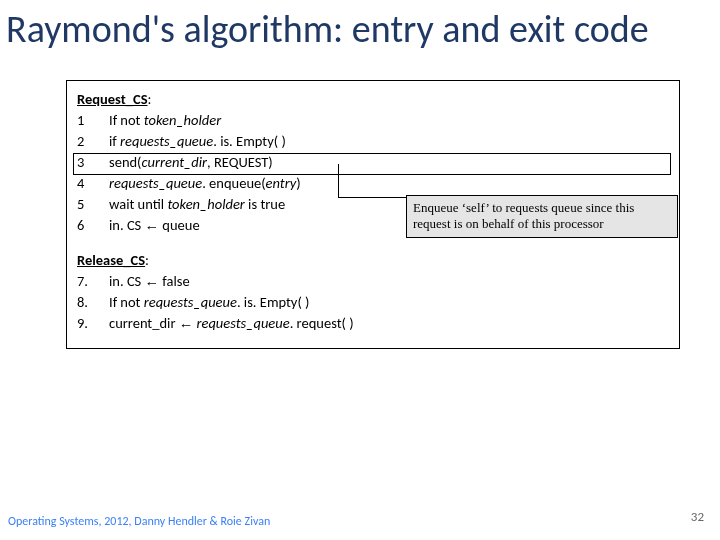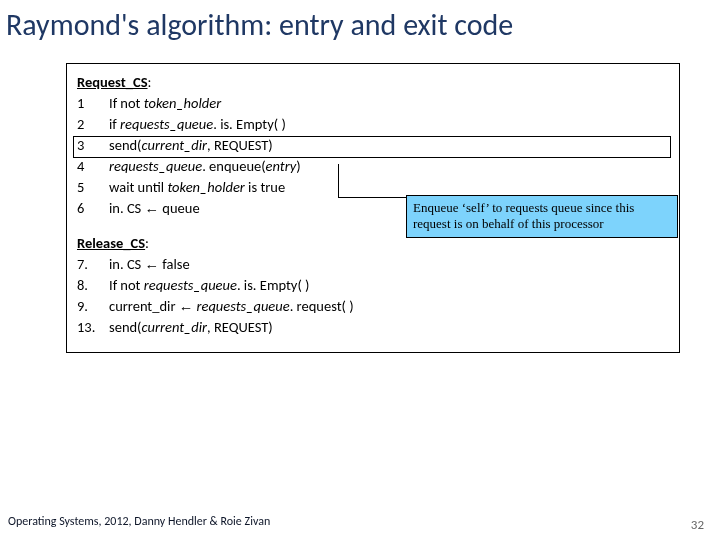--- a/index.html
+++ b/index.html
@@ -6,27 +6,27 @@
   body {
     width: 720px;
     height: 540px;
     background: #fff;
     font-family: Calibri, Arial, sans-serif;
     position: relative;
     overflow: hidden;
   }
   .title {
     color: #1f3864;
-    font-size: 30px;
+    font-size: 38px;
     font-weight: 400;
     padding: 6px 6px 12px 6px;
   }
   .codebox {
     border: 1.5px solid #000;
-    margin: 8px 40px 0 66px;
+    margin: 16px 40px 0 66px;
     padding: 8px 10px 14px 10px;
     font-size: 14.5px;
     line-height: 1.45;
     color: #000;
     position: relative;
   }
   .codebox .section-title {
     font-weight: bold;
     text-decoration: underline;
   }
@@ -46,21 +46,21 @@
     height: 22px;
     top: 72px;
     pointer-events: none;
   }
   .callout {
     position: absolute;
     right: 42px;
     top: 195px;
     width: 272px;
     border: 1.5px solid #000;
-    background: #7dd3fc;
+    background: #e5e5e5;
     font-family: "Times New Roman", serif;
     font-size: 13px;
     line-height: 1.25;
     padding: 4px 6px;
   }
   .leader {
     position: absolute;
     border-top: 1.5px solid #000;
     left: 338px;
     top: 197px;
@@ -71,26 +71,26 @@
     border-left: 1.5px solid #000;
     left: 338px;
     top: 164px;
     height: 34px;
   }
   .footer {
     position: absolute;
     left: 8px;
     bottom: 12px;
     font-size: 12px;
-    color: #0f172a;
+    color: #3b82f6;
   }
   .pagenum {
     position: absolute;
     right: 16px;
-    bottom: 8px;
+    bottom: 16px;
     font-size: 13px;
     color: #666;
   }
   .spacer { height: 14px; }
 </style>
 </head>
 <body>
 
 <div class="title">Raymond's algorithm: entry and exit code</div>
 
@@ -137,24 +137,20 @@
           <td class="ind1"><span>in. CS </span><span class="arrow">←</span><span> false</span></td>
         </tr>
     <tr>
           <td class="num">8.</td>
           <td class="ind1"><span>If not </span><span class="ital">requests_queue</span><span>. is. Empty( )</span></td>
         </tr>
     <tr>
           <td class="num">9.</td>
           <td class="ind2"><span>current_dir </span><span class="arrow">←</span><span> </span><span class="ital">requests_queue</span><span>. request( )</span></td>
         </tr>
-    <tr>
-          <td class="num">13.</td>
-          <td class="ind3"><span>send(</span><span class="ital">current_dir</span><span>, REQUEST)</span></td>
-        </tr>
   </tbody>
     </table>
 </div>
 
 <div class="leader-up"></div>
 <div class="leader"></div>
 <div class="callout">Enqueue ‘self’ to requests queue since this request is on behalf of this processor</div>
 
 <div class="footer">Operating Systems, 2012, Danny Hendler &amp; Roie Zivan</div>
 <div class="pagenum">32</div>

